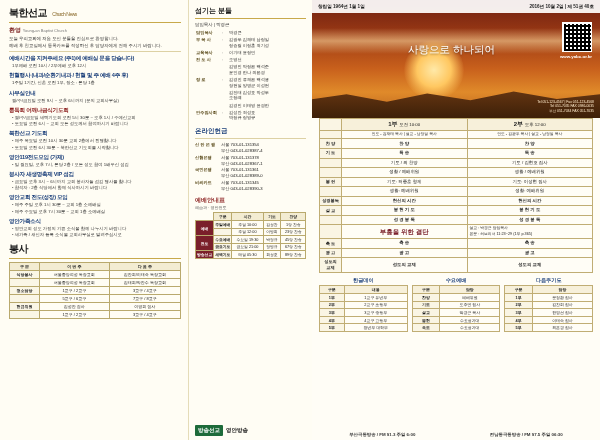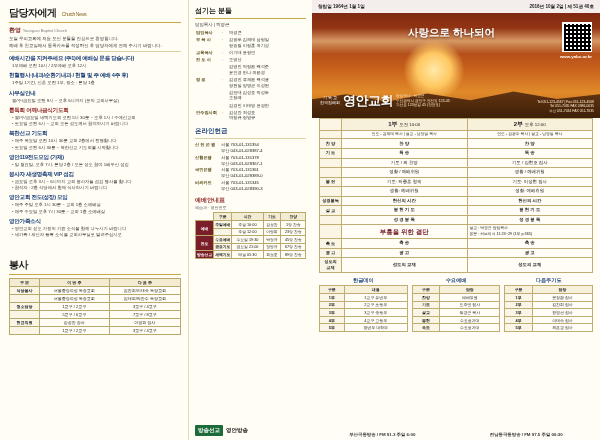--- a/index.html
+++ b/index.html
@@ -30,21 +30,21 @@
   .welcome-h { font-size:6px; font-weight:bold; color:#7a1f1f; }
   .welcome-h .sub { font-size:4px; color:#777; font-weight:normal; }
   .welcome-b { font-size:4.4px; line-height:1.5; color:#333; margin-top:1px; }
 
   .item { margin-top:3px; }
   .item-h { font-size:5.6px; font-weight:bold; color:#1b3f7a; letter-spacing:-0.3px; }
   .item-h.red { color:#8c2020; }
   .item-b { font-size:4.3px; line-height:1.45; color:#333; padding-left:3px; }
   .item-b div { white-space:nowrap; overflow:hidden; }
 
-  .bongsa { margin-top:20px; }
+  .bongsa { margin-top:4px; }
   table.grid { border-collapse:collapse; width:100%; font-size:4px; }
   table.grid th, table.grid td {
     border:0.4px solid #b9a96d; padding:1px 1px; text-align:center; color:#222;
     white-space:nowrap; overflow:hidden;
   }
   table.grid th { background:#f3ecd2; font-weight:bold; }
   table.grid td.rowhead { background:#faf6e6; font-weight:bold; }
 
   
   .col-mid {
@@ -112,21 +112,21 @@
   }
   .hero-top {
     position:absolute; left:0; right:0; top:0; height:13px;
     background:rgba(255,255,255,0.92);
     display:flex; align-items:center; justify-content:space-between;
     padding:0 6px; font-size:4.6px; color:#222;
   }
   .hero-top .l { font-weight:bold; }
   .hero-top .r { font-weight:bold; }
   .hero-copy {
-    position:absolute; left:96px; top:24px; color:#fff; font-weight:bold;
+    position:absolute; left:96px; top:41px; color:#fff; font-weight:normal;
     font-size:10.5px; line-height:1.6; text-shadow:0 1px 2px rgba(0,0,0,.45);
   }
   .hero-logo {
     position:absolute; left:8px; bottom:8px; display:flex; align-items:center; gap:3px; color:#fff;
   }
   .hero-logo .mark { font-size:4px; line-height:1.2; text-align:center; }
   .hero-logo .nm { font-size:13px; font-weight:bold; letter-spacing:-0.5px; text-shadow:0 1px 2px rgba(0,0,0,.5); }
   .hero-logo .addr { font-size:3.6px; line-height:1.3; color:#ffe9c8; }
   .hero-qr {
     position:absolute; right:8px; top:22px; width:30px; height:30px; background:#fff; padding:1.5px;
@@ -170,21 +170,21 @@
     display:flex; justify-content:space-around; font-size:4.4px; color:#333; font-weight:bold;
   }
 </style>
 </head>
 <body>
 
 <div class="page">
 
   <div class="col-left">
     <div class="sect-title">
-      <span>담당자에게</span>
+      <span>북한선교</span>
       <span class="en">Church News</span>
     </div>
     <div class="rule"></div>
 
     <div class="welcome">
       <div class="welcome-h">
         <span>환영</span>
         <span class="sub">Young-an Baptist Church</span>
       </div>
       <div class="welcome-b" style="white-space:pre-line">오늘 우리교회에 처음 오신 분들을 진심으로 환영합니다.
@@ -453,32 +453,20 @@
 
       <div class="hero-top">
         <span class="l">창립일 1964년 1월 1일</span>
         <span class="r">2016년 10월 2일 | 제 51권 40호</span>
       </div>
 
       <div class="hero-copy">
         <div>사랑으로 하나되어</div>
       </div>
 
-      <div class="hero-logo">
-        <div class="mark" style="white-space:pre-line">기 독 교
-한국침례회</div>
-        <div>
-          <div class="nm">영안교회</div>
-        </div>
-        <div>
-          <div class="addr">담임목사 · 박경근</div>
-          <div class="addr" style="white-space:pre-line">부산광역시 금정구 장전동 123-45
-기산로 123번길 45 (장전동)</div>
-        </div>
-      </div>
 
       <div class="hero-qr">
           <div class="qr"></div>
         </div>
       <div class="hero-url">www.yabc.or.kr</div>
       <div class="hero-contact" style="white-space:pre-line">Tel 051-123-4567 | Fax 051-123-4568
 Tel 051-7035 FAX 0986-0035
 부산 051-7034 FAX 051-7035</div>
     </div>
 

